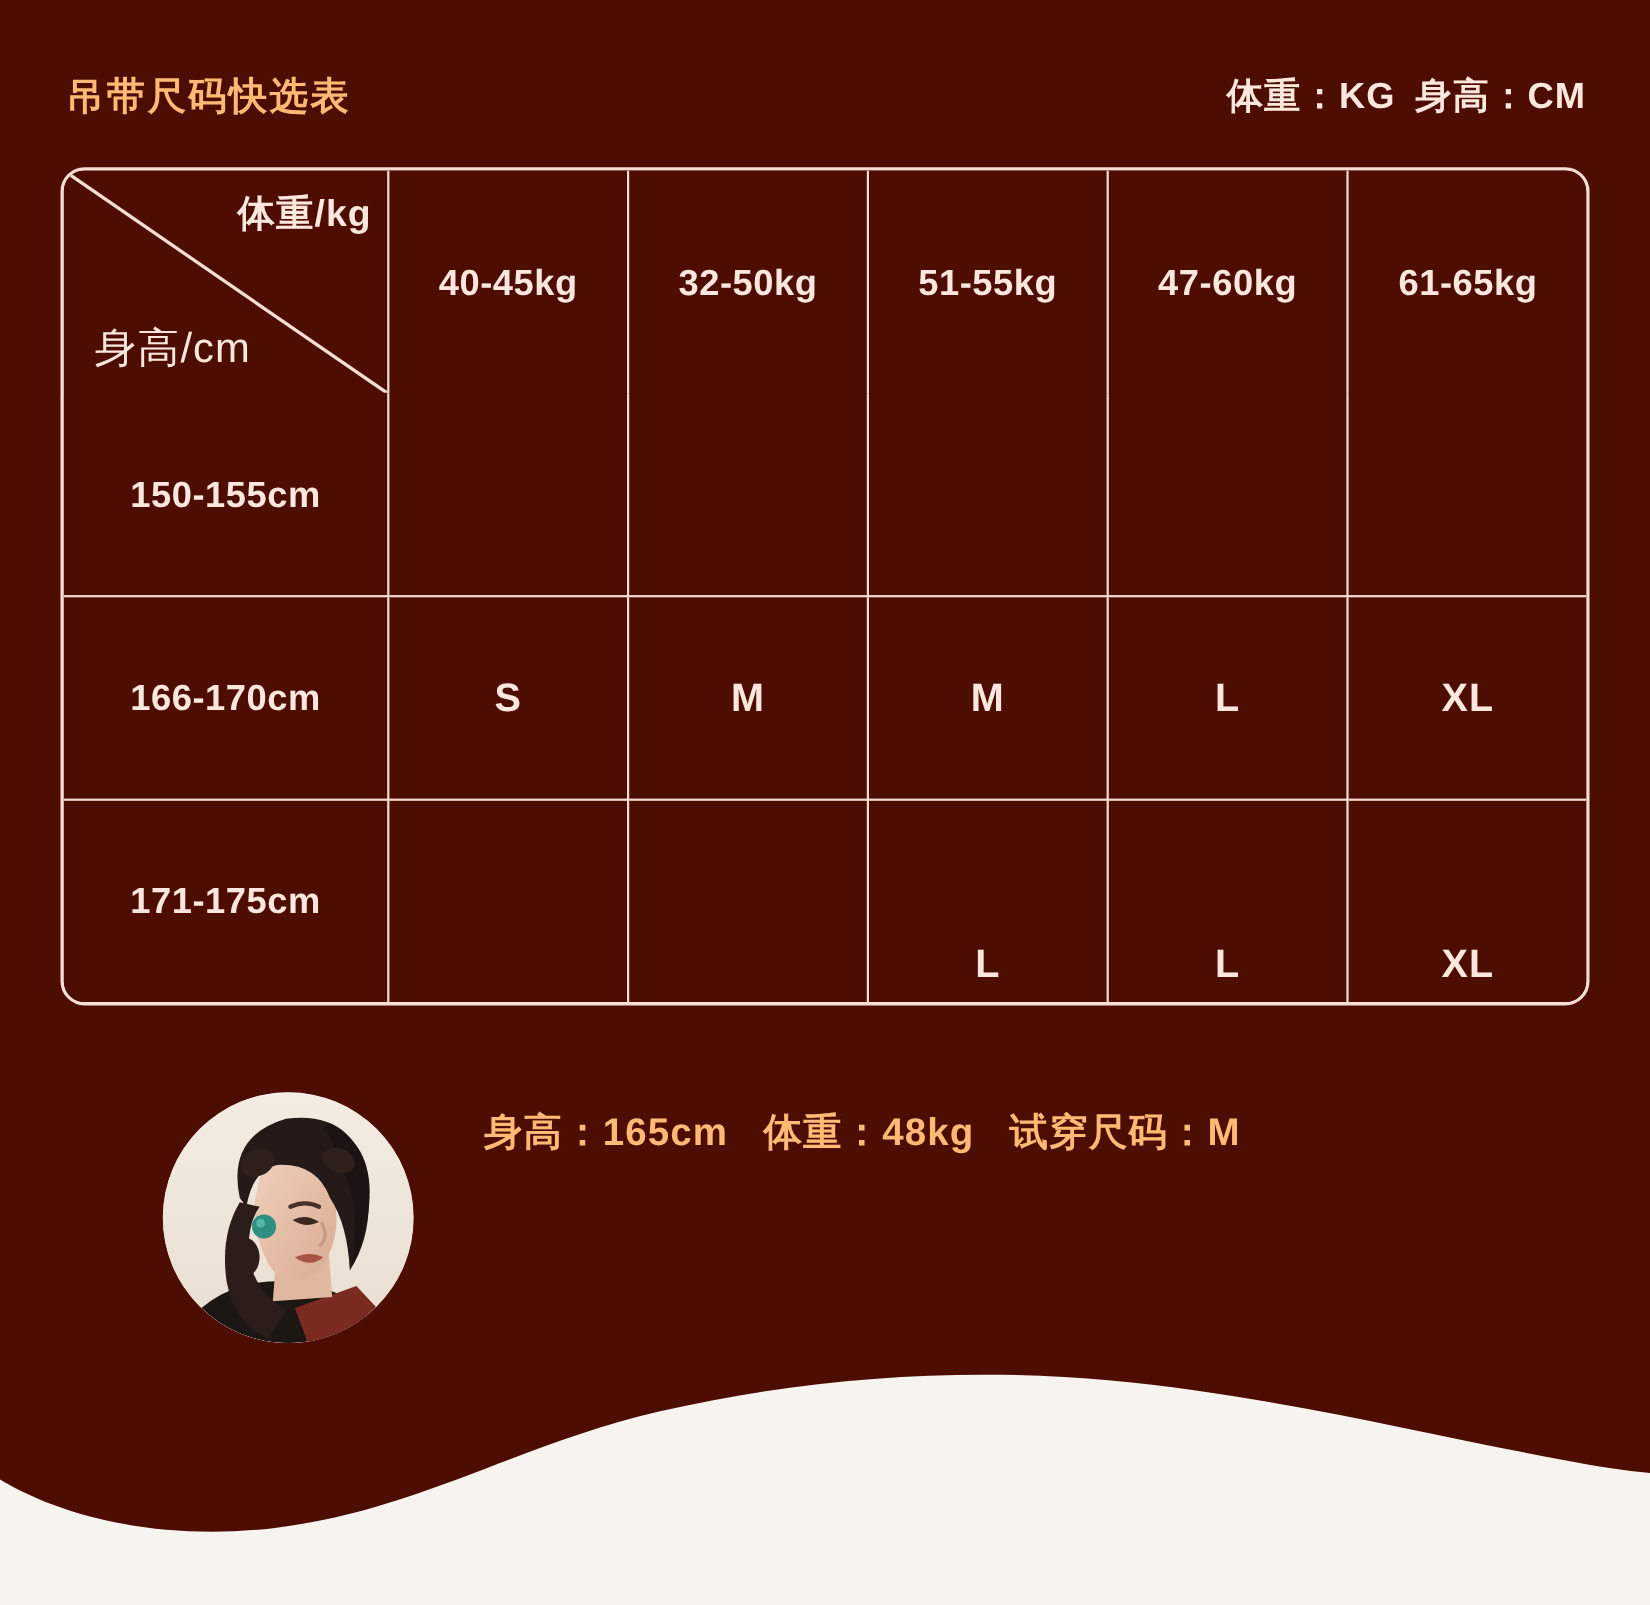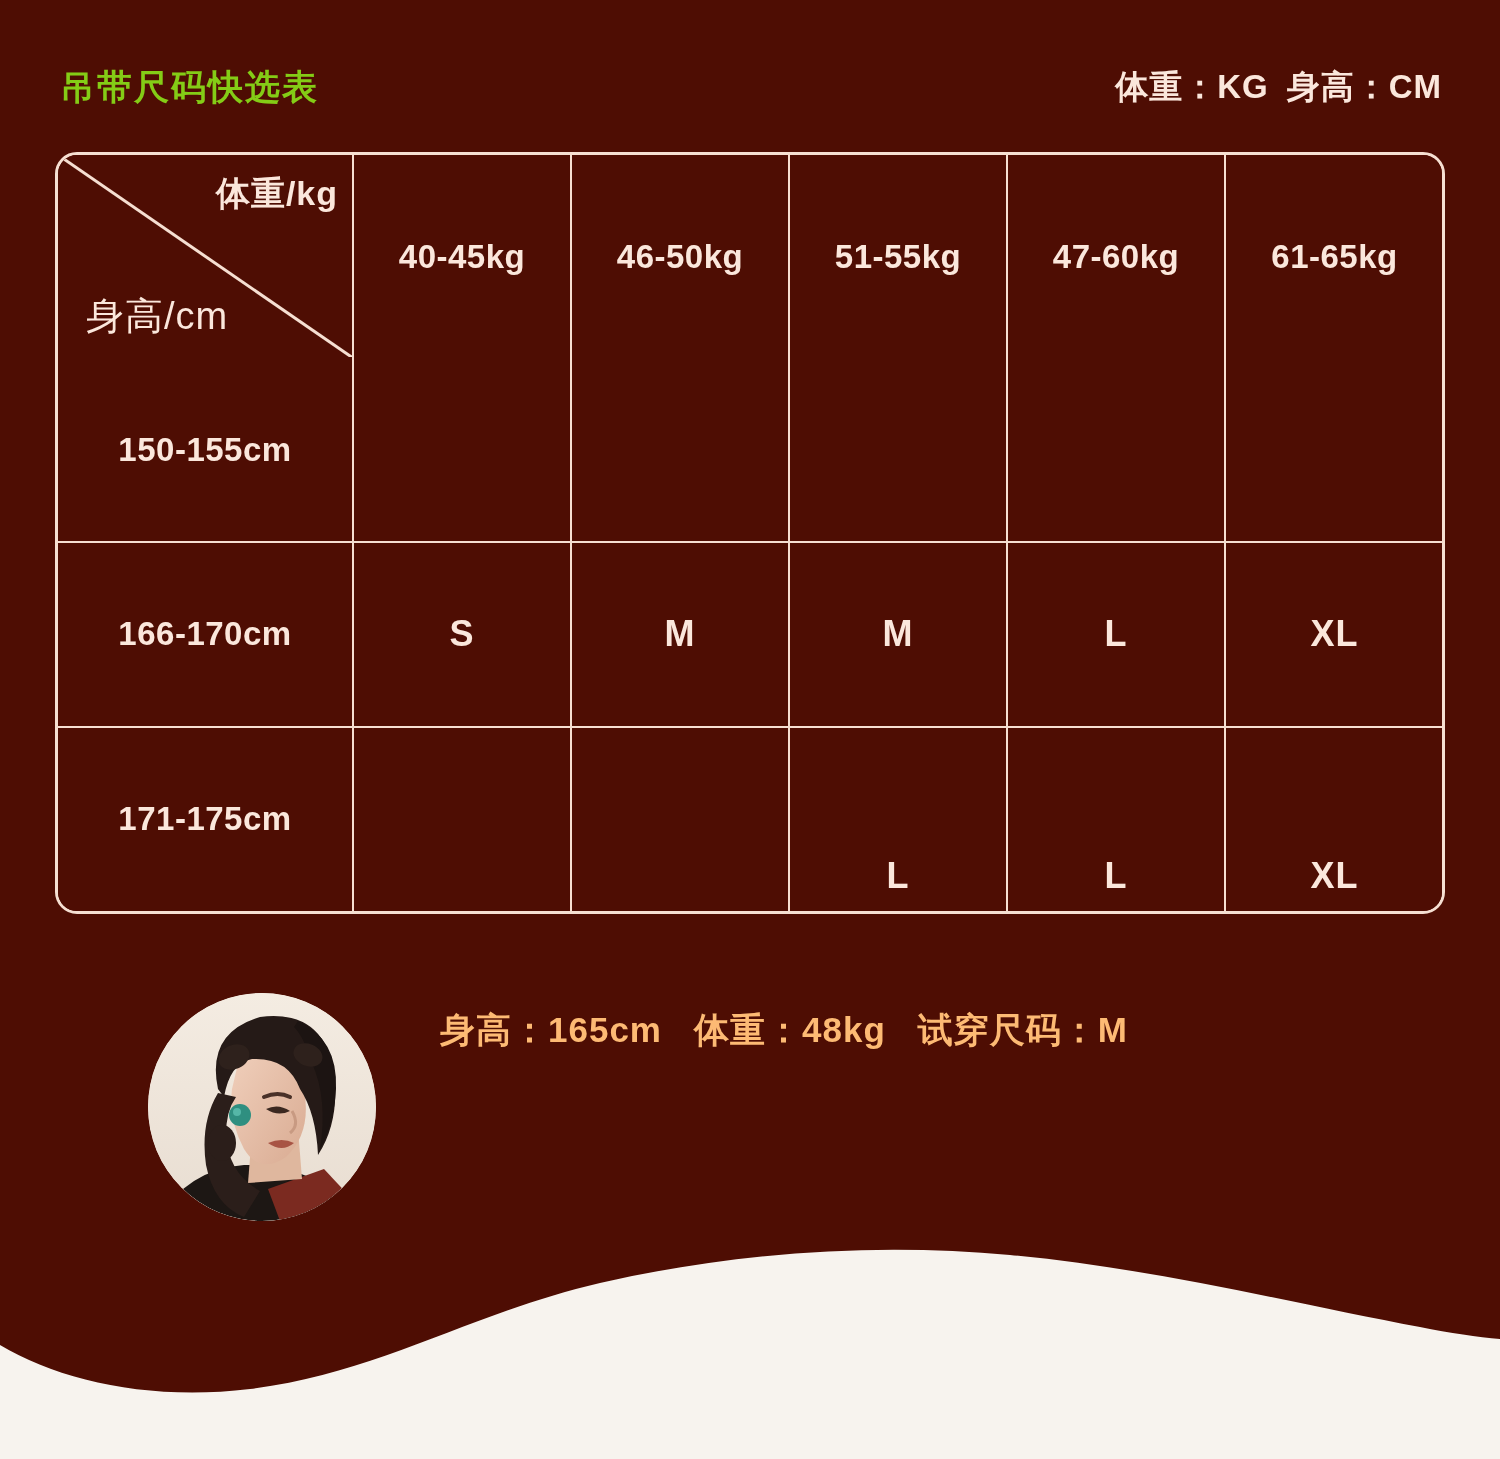--- a/index.html
+++ b/index.html
@@ -33,21 +33,21 @@
     height: 58px;
     display: flex;
     align-items: center;
     justify-content: space-between;
     padding: 0 58px 0 60px;
   }
   .chart-title {
     font-size: 35px;
     font-weight: 700;
     letter-spacing: 2px;
-    color: #84cc16;
+    color: #fdba74;
     white-space: nowrap;
     font-family: Liberation Serif, serif;
   }
   .unit-note {
     font-size: 33px;
     font-weight: 700;
     letter-spacing: 1px;
     color: #fbe7dc;
     white-space: nowrap;
     margin-left: 12px;
@@ -220,21 +220,21 @@
       <thead>
         <tr>
           <th class="corner">
             <svg class="diag" viewBox="0 0 295 203" preserveAspectRatio="none">
               <line x1="0" y1="0" x2="295" y2="203" stroke="#f6dfd2" stroke-width="3"></line>
             </svg>
             <span class="lbl-w">体重/kg</span>
             <span class="lbl-h">身高/cm</span>
           </th>
           <th class="colhead">40-45kg</th>
-          <th class="colhead">46-50kg</th>
+          <th class="colhead">32-50kg</th>
           <th class="colhead">51-55kg</th>
           <th class="colhead">47-60kg</th>
           <th class="colhead">61-65kg</th>
         </tr>
       </thead>
       <tbody>
 
         <tr class="r-body">
           <td class="rowhead">150-155cm</td>
           <td class="cell sz-none"></td>

